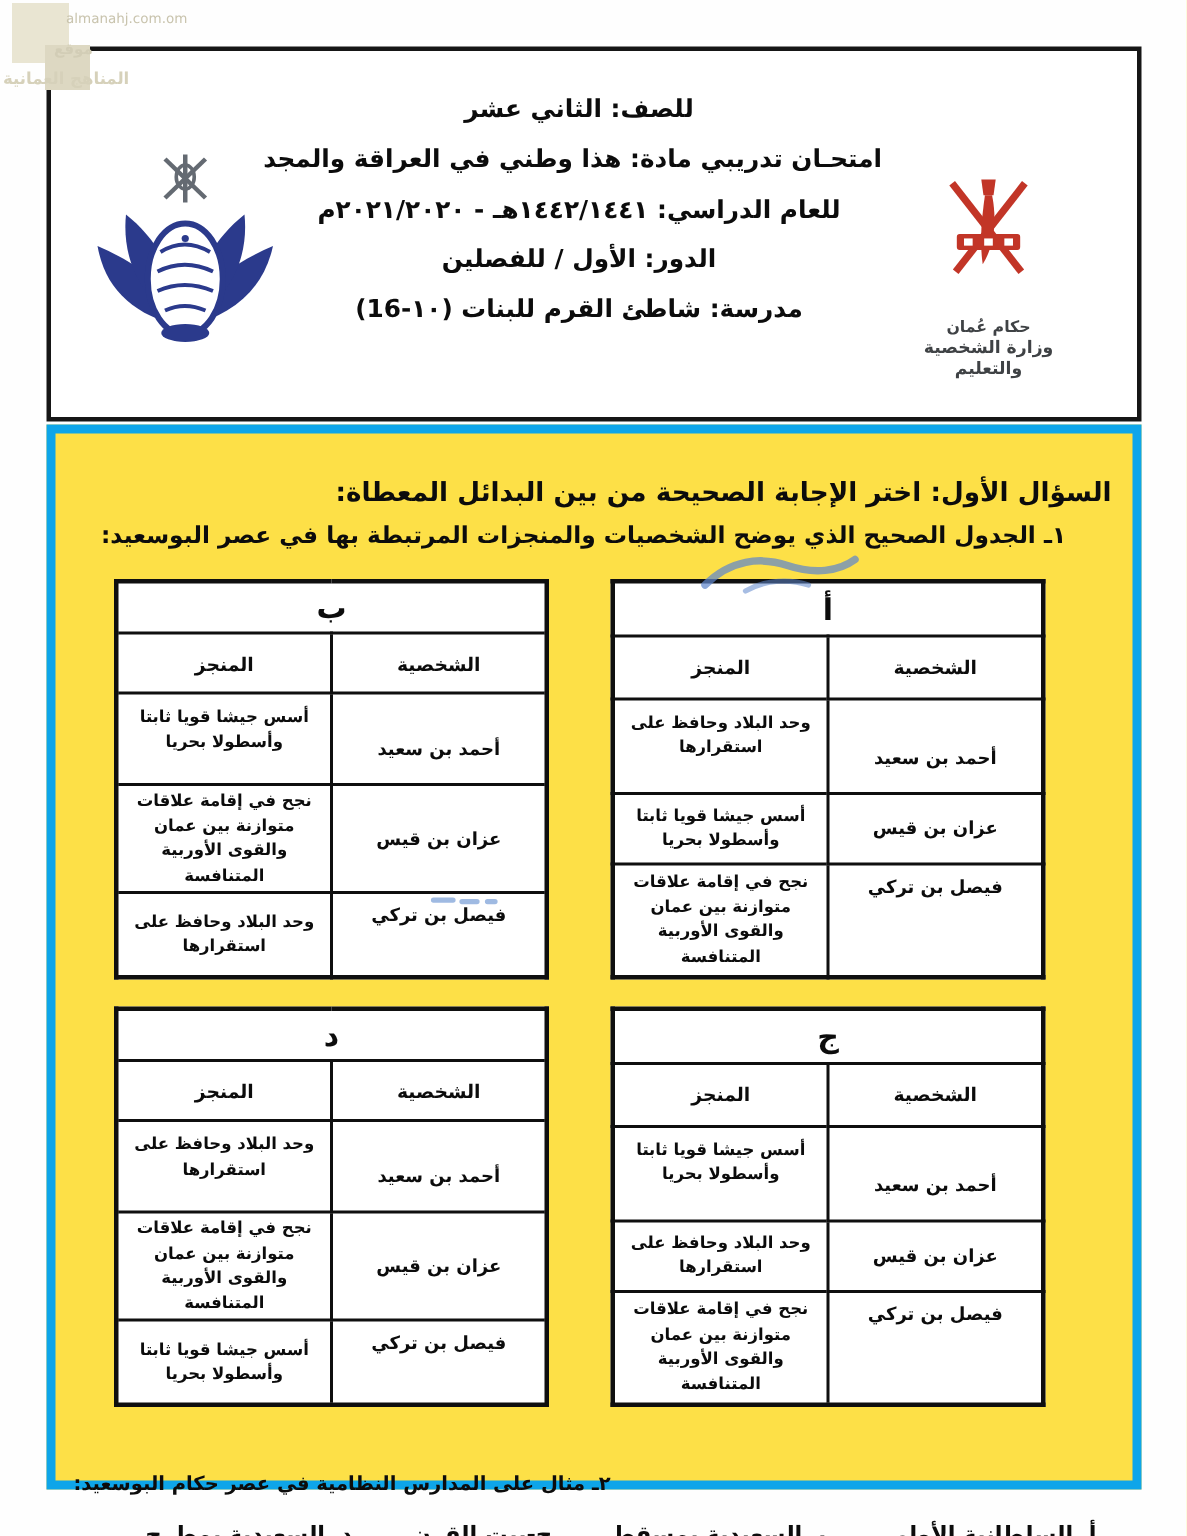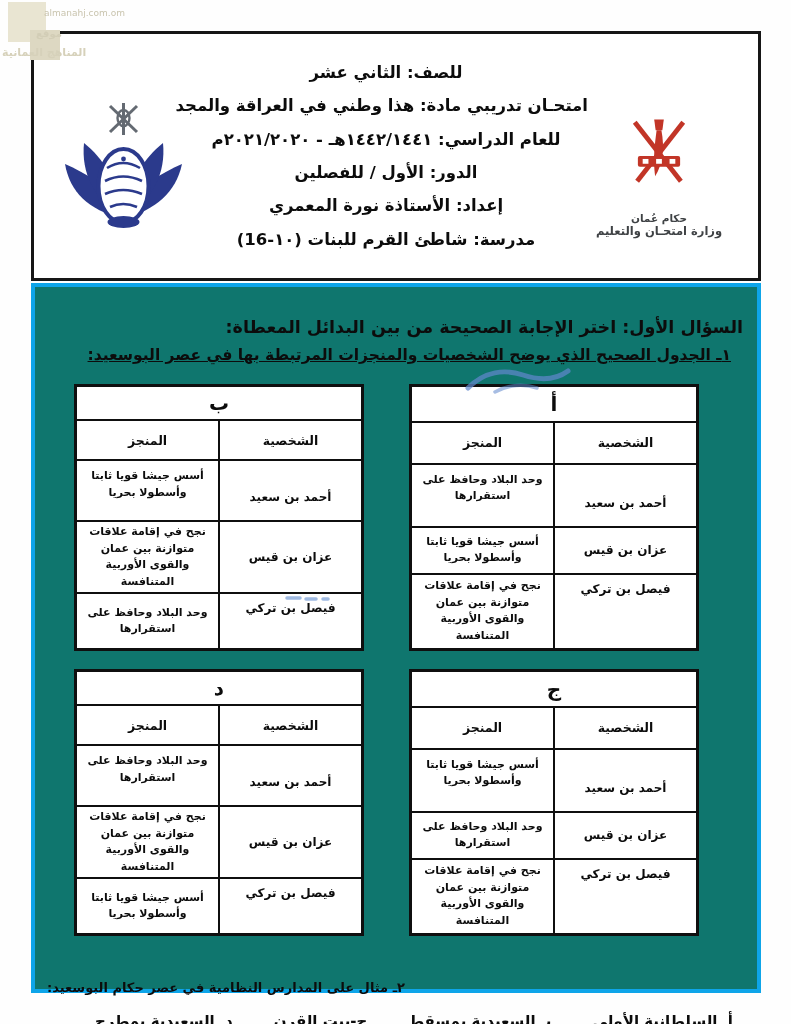--- a/index.html
+++ b/index.html
@@ -23,25 +23,25 @@
   .ministry{position:absolute;right:34px;top:76px;width:130px;text-align:center;}
   .ministry-line1{font-size:10.5px;font-weight:700;color:#3f4245;margin-top:2px;}
   .ministry-line2{font-size:11.5px;font-weight:700;color:#3f4245;letter-spacing:.3px;}
   .header-lines{
     position:absolute;left:150px;right:170px;top:22px;text-align:center;direction:rtl;
   }
   .h-line{font-size:16.5px;font-weight:700;line-height:2.02;white-space:nowrap;}
   
   .body-box{
     position:absolute;left:31px;top:283px;width:730px;height:710px;
-    border:4px solid #0ea5e9;box-sizing:border-box;background:#0f766e;z-index:2;
+    border:6px solid #0ea5e9;box-sizing:border-box;background:#fde047;z-index:2;
     padding:30px 12px 0;
   }
   .q1-header{direction:rtl;text-align:right;font-size:17.5px;font-weight:700;padding-right:2px;}
-  .q1-item{direction:rtl;text-align:right;font-size:15.5px;font-weight:700;margin-top:9px;padding-right:14px;text-decoration:underline;}
+  .q1-item{direction:rtl;text-align:center;font-size:15.5px;font-weight:700;margin-top:9px;padding-right:14px;}
   .tables-row{display:flex;direction:rtl;justify-content:space-between;padding:0 46px 0 27px;margin-top:20px;}
   .tables-row.second{margin-top:18px;}
   table.choice{
     border-collapse:collapse;width:290px;table-layout:fixed;direction:rtl;background:#fff;
     border:3px solid #0f0f0f;
   }
   table.choice td{border:2px solid #0f0f0f;font-weight:700;text-align:center;}
   td.t-title{height:30px;font-size:20px;}
   td.t-h{height:36px;font-size:12.5px;vertical-align:middle;}
   td.p{width:39%;font-size:12px;vertical-align:middle;}
@@ -96,41 +96,40 @@
         <path d="M65.5 5 v32"></path>
       </g>
       <ellipse cx="65.5" cy="20" rx="6" ry="8" fill="none" stroke="#646a72" stroke-width="2.4"></ellipse>
     </svg>
 
     <div class="header-lines">
       <div class="h-line">للصف: الثاني عشر</div>
       <div class="h-line">امتحـان تدريبي مادة: هذا وطني في العراقة والمجد</div>
       <div class="h-line">للعام الدراسي: ١٤٤٢/١٤٤١هـ - ٢٠٢١/٢٠٢٠م</div>
       <div class="h-line">الدور: الأول / للفصلين</div>
-      <div class="h-line">إعداد: الأستاذة نورة المعمري</div>
       <div class="h-line">مدرسة: شاطئ القرم للبنات (١٠-16)</div>
     </div>
 
     <div class="ministry">
       <svg width="96" height="96" viewBox="0 0 100 100">
         <g fill="#c23527">
           <rect x="47.5" y="4" width="5" height="78" transform="rotate(38 50 45)"></rect>
           <rect x="47.5" y="4" width="5" height="78" transform="rotate(-38 50 45)"></rect>
           <path d="M45 10 h10 l-1.5 11 h-7 Z"></path>
           <path d="M47.5 21 h5 c3.5 18 1.5 35 -6.5 48 c-2.5 -17 -0.5 -33 1.5 -48 Z"></path>
           <rect x="28" y="48" width="44" height="11" rx="2"></rect>
         </g>
         <g fill="#ffffff">
           <rect x="33" y="51" width="6" height="5"></rect>
           <rect x="47" y="51" width="6" height="5"></rect>
           <rect x="61" y="51" width="6" height="5"></rect>
         </g>
       </svg>
       <div class="ministry-line1">حكام عُمان</div>
-      <div class="ministry-line2">وزارة امتحـان والتعليم</div>
+      <div class="ministry-line2">وزارة الشخصية والتعليم</div>
     </div>
   </div>
 
   <div class="body-box">
 
     <div class="q1-header">السؤال الأول: اختر الإجابة الصحيحة من بين البدائل المعطاة:</div>
     <div class="q1-item">١ـ الجدول الصحيح الذي يوضح الشخصيات والمنجزات المرتبطة بها في عصر البوسعيد:</div>
 
     <svg class="swoosh" width="110" height="32" viewBox="0 0 110 32">
       <path d="M5 23 C22 6 42 4 60 10 C78 16 94 14 105 6" stroke="#5f86cc" stroke-width="5" fill="none" opacity="0.72" stroke-linecap="round"></path>

